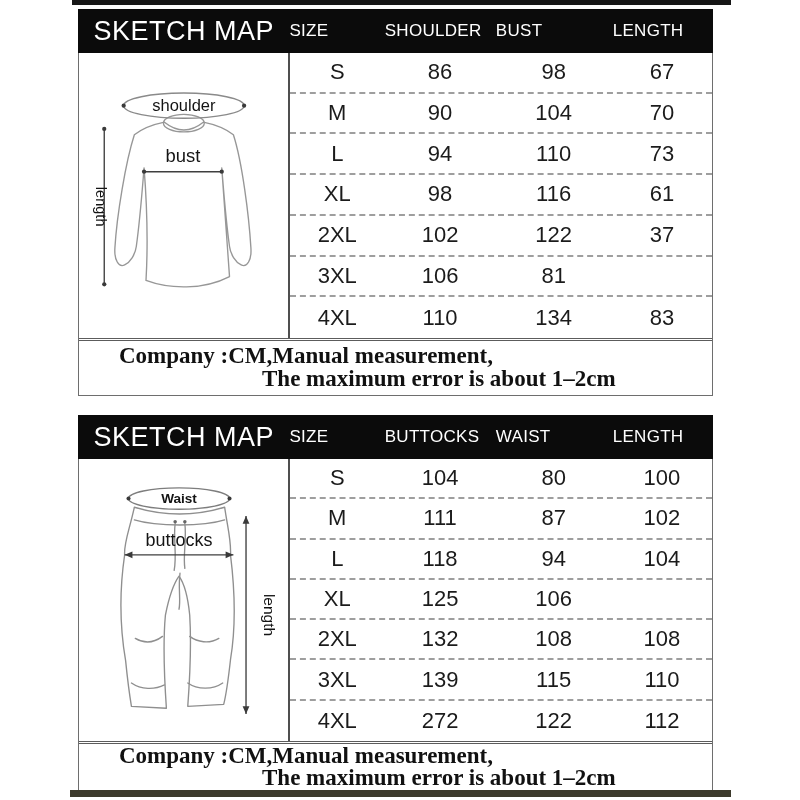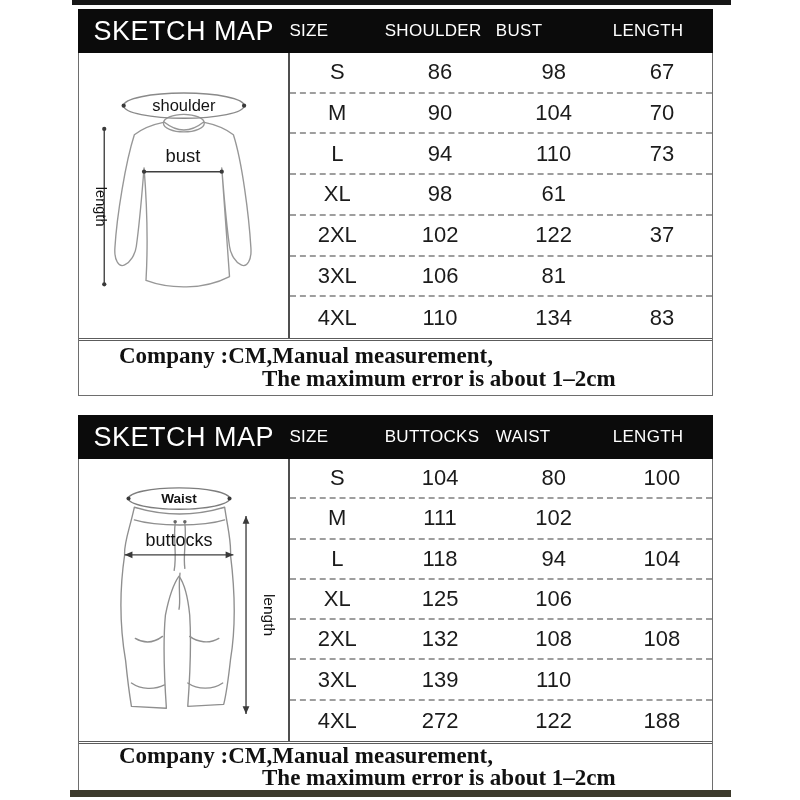--- a/index.html
+++ b/index.html
@@ -112,20 +112,21 @@
         </div>
         <div class="data-row">
           <div class="cell">L</div>
           <div class="cell">94</div>
           <div class="cell">110</div>
           <div class="cell">73</div>
         </div>
         <div class="data-row">
           <div class="cell">XL</div>
           <div class="cell">98</div>
+          <div class="cell">116</div>
           <div class="cell">61</div>
         </div>
         <div class="data-row">
           <div class="cell">2XL</div>
           <div class="cell">102</div>
           <div class="cell">122</div>
           <div class="cell">37</div>
         </div>
         <div class="data-row">
           <div class="cell">3XL</div>
@@ -201,20 +202,21 @@
     <div class="data-grid">
         <div class="data-row">
           <div class="cell">S</div>
           <div class="cell">104</div>
           <div class="cell">80</div>
           <div class="cell">100</div>
         </div>
         <div class="data-row">
           <div class="cell">M</div>
           <div class="cell">111</div>
+          <div class="cell">87</div>
           <div class="cell">102</div>
         </div>
         <div class="data-row">
           <div class="cell">L</div>
           <div class="cell">118</div>
           <div class="cell">94</div>
           <div class="cell">104</div>
         </div>
         <div class="data-row">
           <div class="cell">XL</div>
@@ -223,27 +225,28 @@
         </div>
         <div class="data-row">
           <div class="cell">2XL</div>
           <div class="cell">132</div>
           <div class="cell">108</div>
           <div class="cell">108</div>
         </div>
         <div class="data-row">
           <div class="cell">3XL</div>
           <div class="cell">139</div>
+          <div class="cell">115</div>
           <div class="cell">110</div>
         </div>
         <div class="data-row">
           <div class="cell">4XL</div>
           <div class="cell">272</div>
           <div class="cell">122</div>
-          <div class="cell">188</div>
+          <div class="cell">112</div>
         </div>
       </div>
   </div>
   <div class="chart-footer">
     <div class="fl1">Company :CM,Manual measurement,</div>
     <div class="fl2">The maximum error is about 1–2cm</div>
   </div>
 </div>
 
 <div class="bottom-strip"></div>

